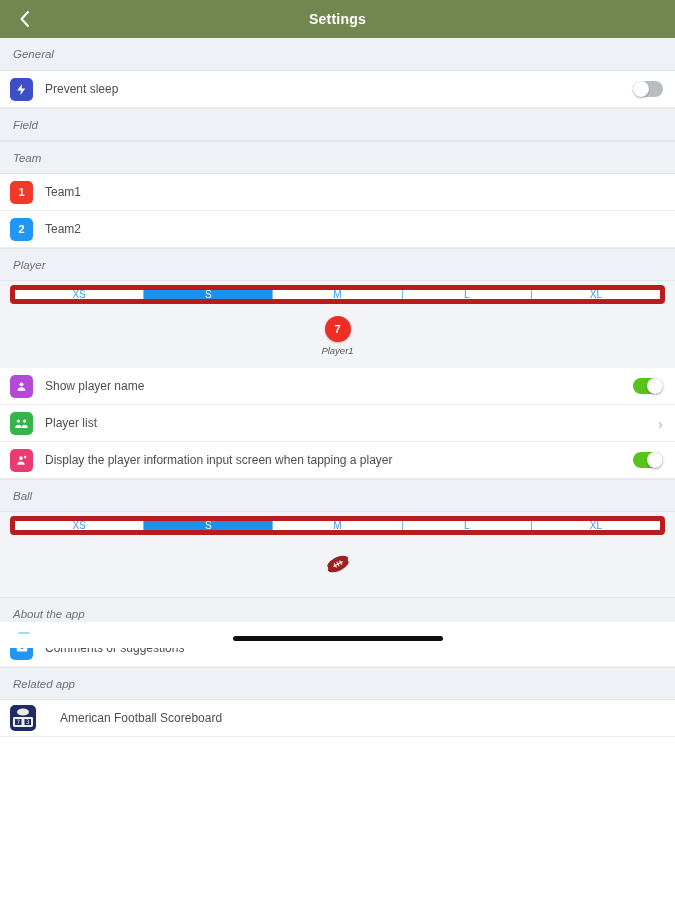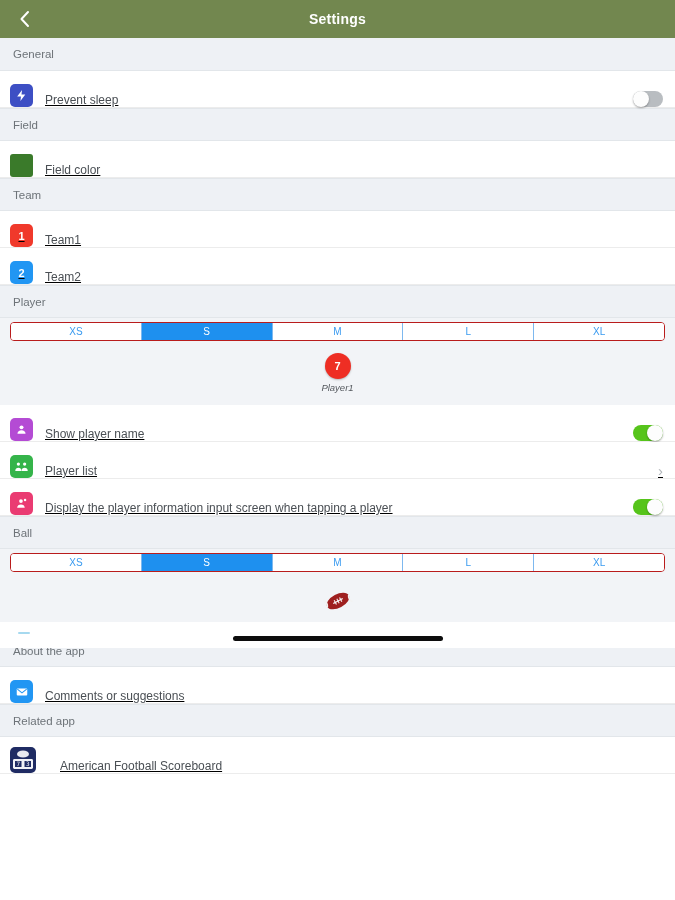--- a/index.html
+++ b/index.html
@@ -24,31 +24,30 @@
   .nav-title {
     flex: 1; text-align: center; color: #ffffff;
     font-size: 14px; font-weight: bold; letter-spacing: .2px;
   }
 
   
   .section-header {
     background: #eef1f5; height: 33px;
     display: flex; align-items: center; padding-left: 13px;
     font-size: 11.5px; color: #6d7378;
-    border-top: 1px solid #e2e6ea; border-bottom: 1px solid #e2e6ea;
+    border-top: 1px solid #e2e6ea; border-bottom: 1px solid #e2e6ea; font-style: italic;
   }
   .section-header.nolineT { border-top: none; }
 
   .row {
     background: #ffffff; height: 37px;
-    display: flex; align-items: flex-end;
+    display: flex; align-items: center;
     padding: 0 12px 0 10px;
     border-bottom: 1px solid #ececec;
     position: relative;
-    text-decoration: underline;
   }
   .row-label {
     font-size: 12px; color: #4a4f54; margin-left: 12px; flex: 1;
     white-space: nowrap; overflow: hidden;
   }
   .row-label.tight { margin-left: 24px; }
 
   
   .sq {
     width: 23px; height: 23px; border-radius: 5px;
@@ -72,21 +71,21 @@
   .toggle.off .knob { left: 0px; }
   .toggle.on { background: #56c41b; }
   .toggle.on .knob { left: 14px; }
 
   .chevron-right { color: #b2b6ba; font-size: 15px; line-height: 1; }
 
   
   .seg-wrap { background: #f2f4f7; padding: 4px 10px 0 10px; }
   .seg {
     display: flex; height: 19px;
-    border: 1px solid #b91c1c; border-radius: 4px; overflow: hidden;
+    border: 5px solid #b91c1c; border-radius: 4px; overflow: hidden;
     background: #ffffff;
   }
   .seg-item {
     flex: 1; display: flex; align-items: center; justify-content: center;
     font-size: 10px; color: #3a9bf0; background: #ffffff;
     border-right: 1px solid #7db8ef;
   }
   .seg-item:last-child { border-right: none; }
   .seg-item.active { background: #1e90ef; color: #ffffff; }
 
@@ -153,24 +152,20 @@
           <polygon points="13,2 4,14 11,14 10,22 19,10 12,10" fill="#fff"></polygon>
         </svg>
     </div>
     <div class="row-label">Prevent sleep</div>
     <div class="toggle off">
         <div class="knob"></div>
       </div>
   </div>
 
   <div class="section-header">Field</div>
-  <div class="row">
-    <div class="sq flat" style="background:#3a7a2a"></div>
-    <div class="row-label">Field color</div>
-  </div>
 
   <div class="section-header">Team</div>
   <div class="row">
     <div class="sq" style="background:#f0392b">
       <span>1</span>
     </div>
     <div class="row-label">Team1</div>
   </div>
   <div class="row">
     <div class="sq" style="background:#2196f3">

